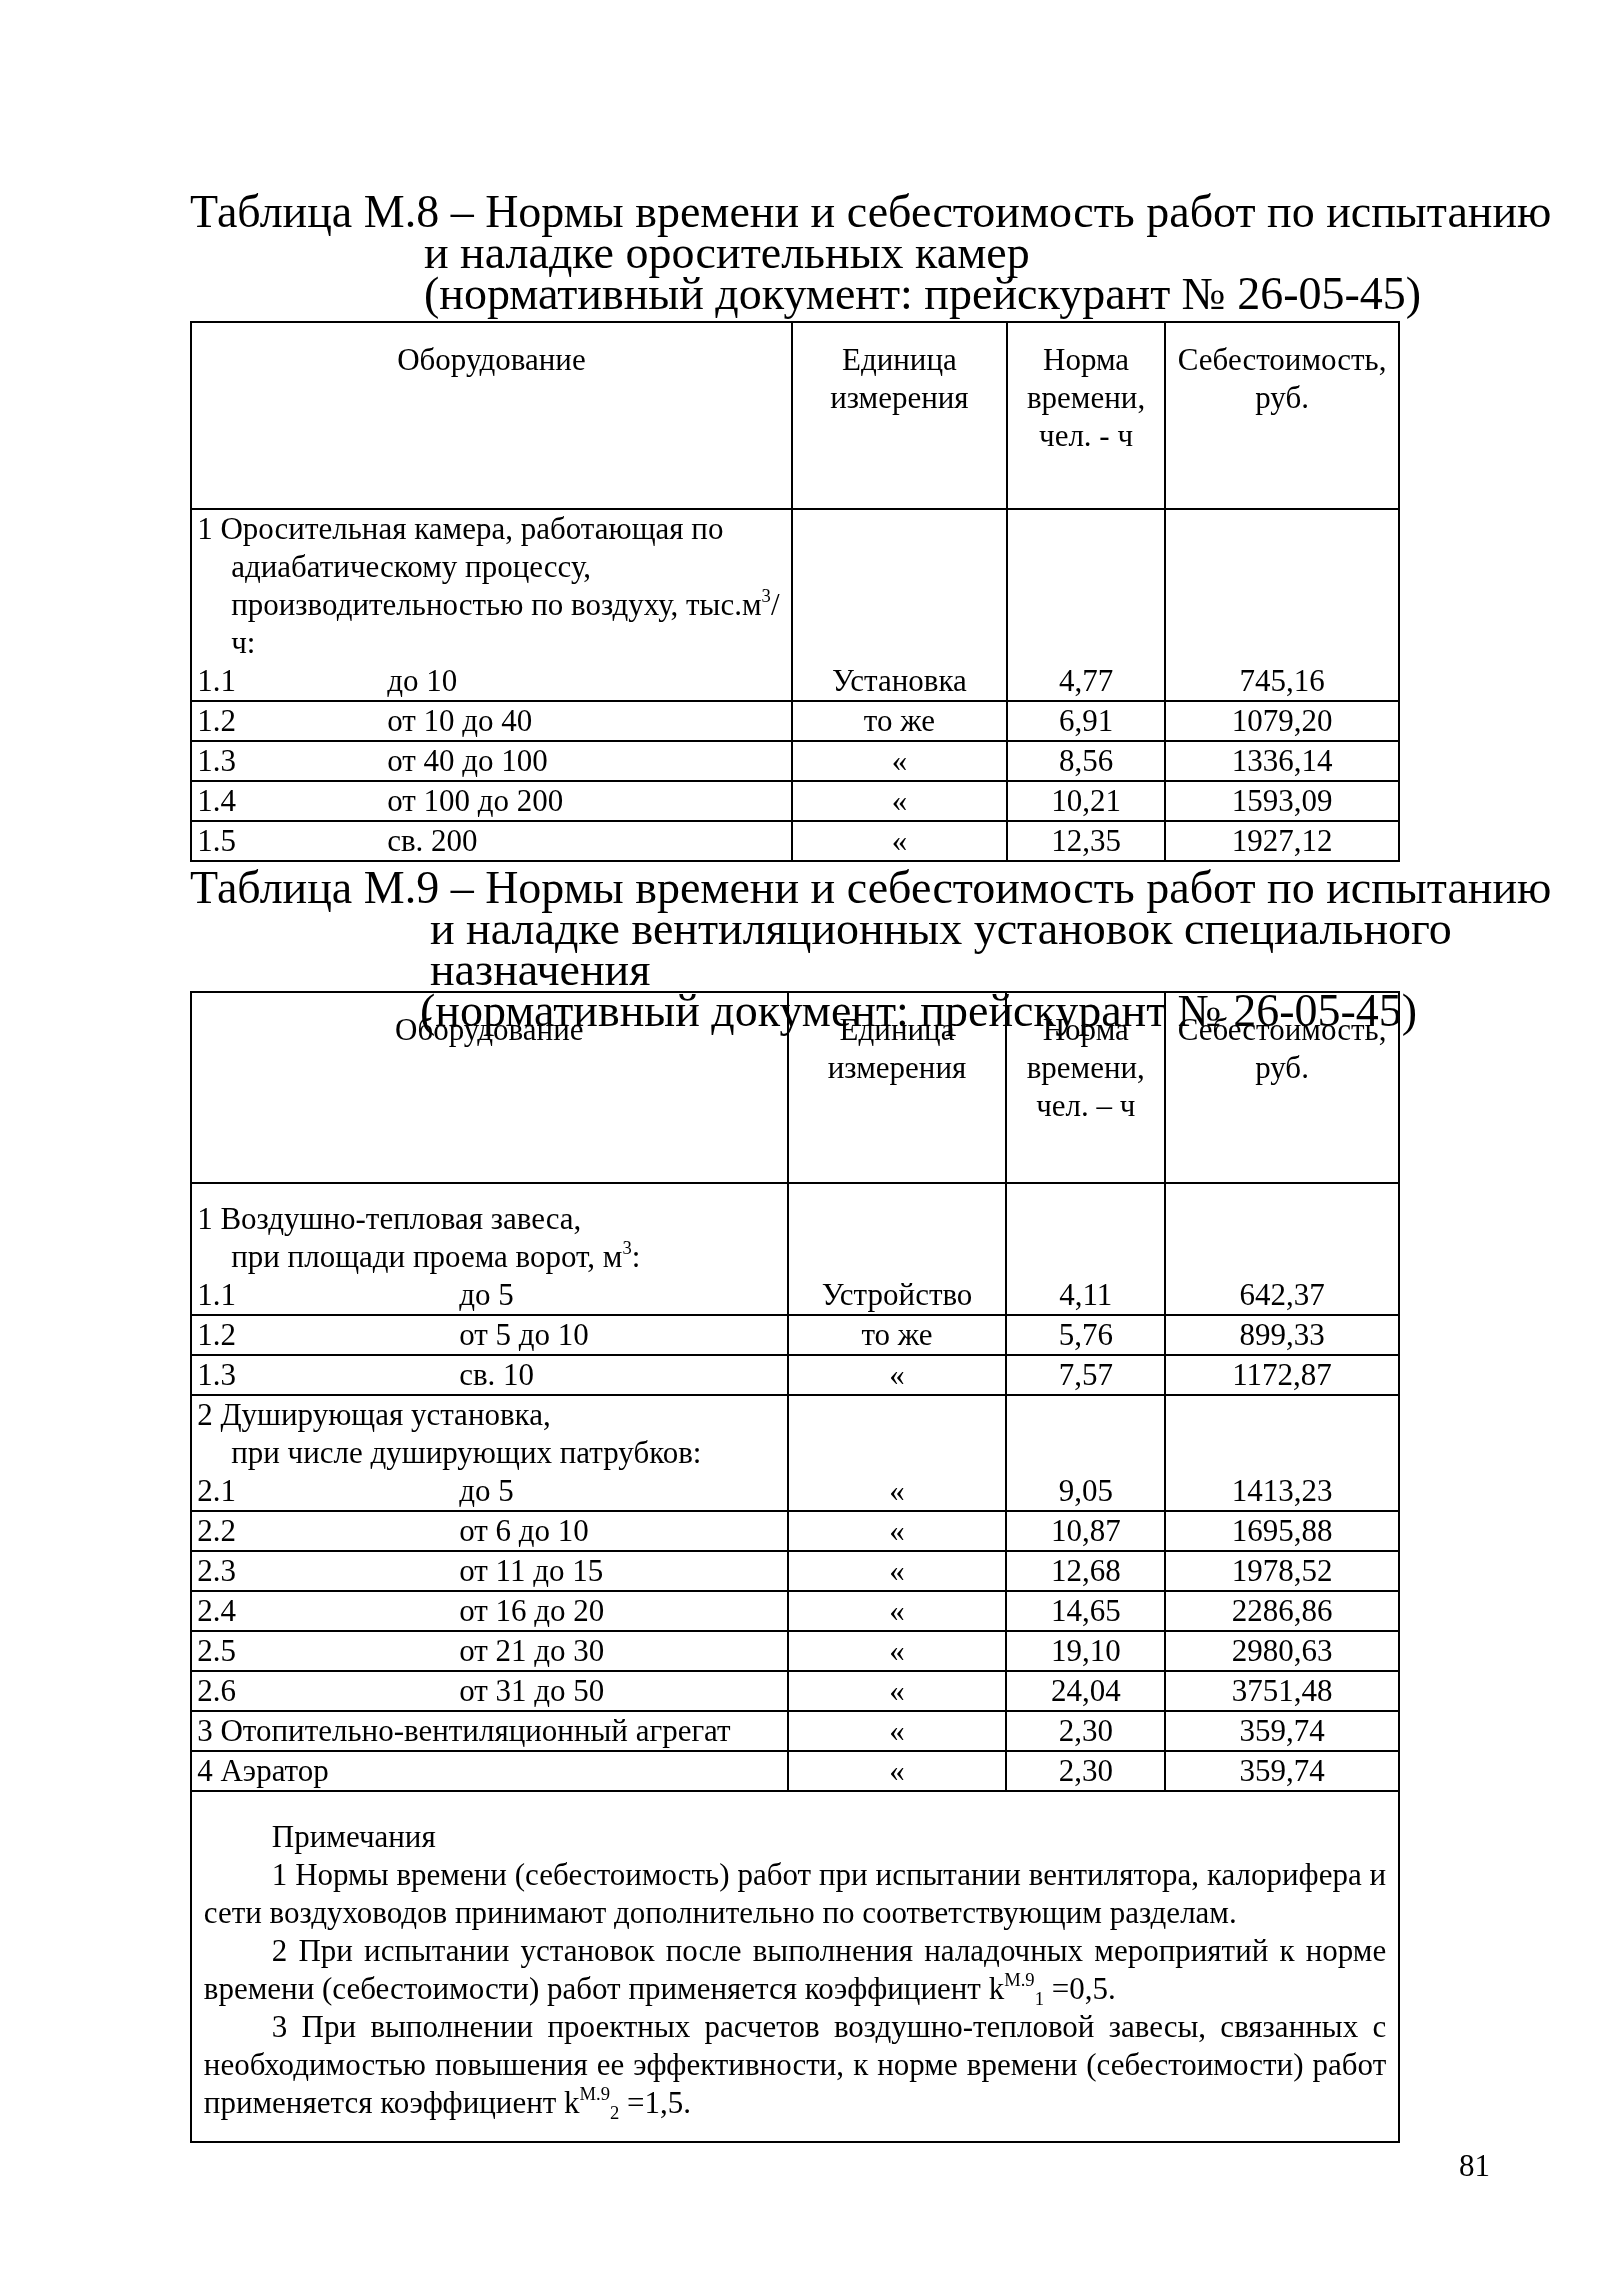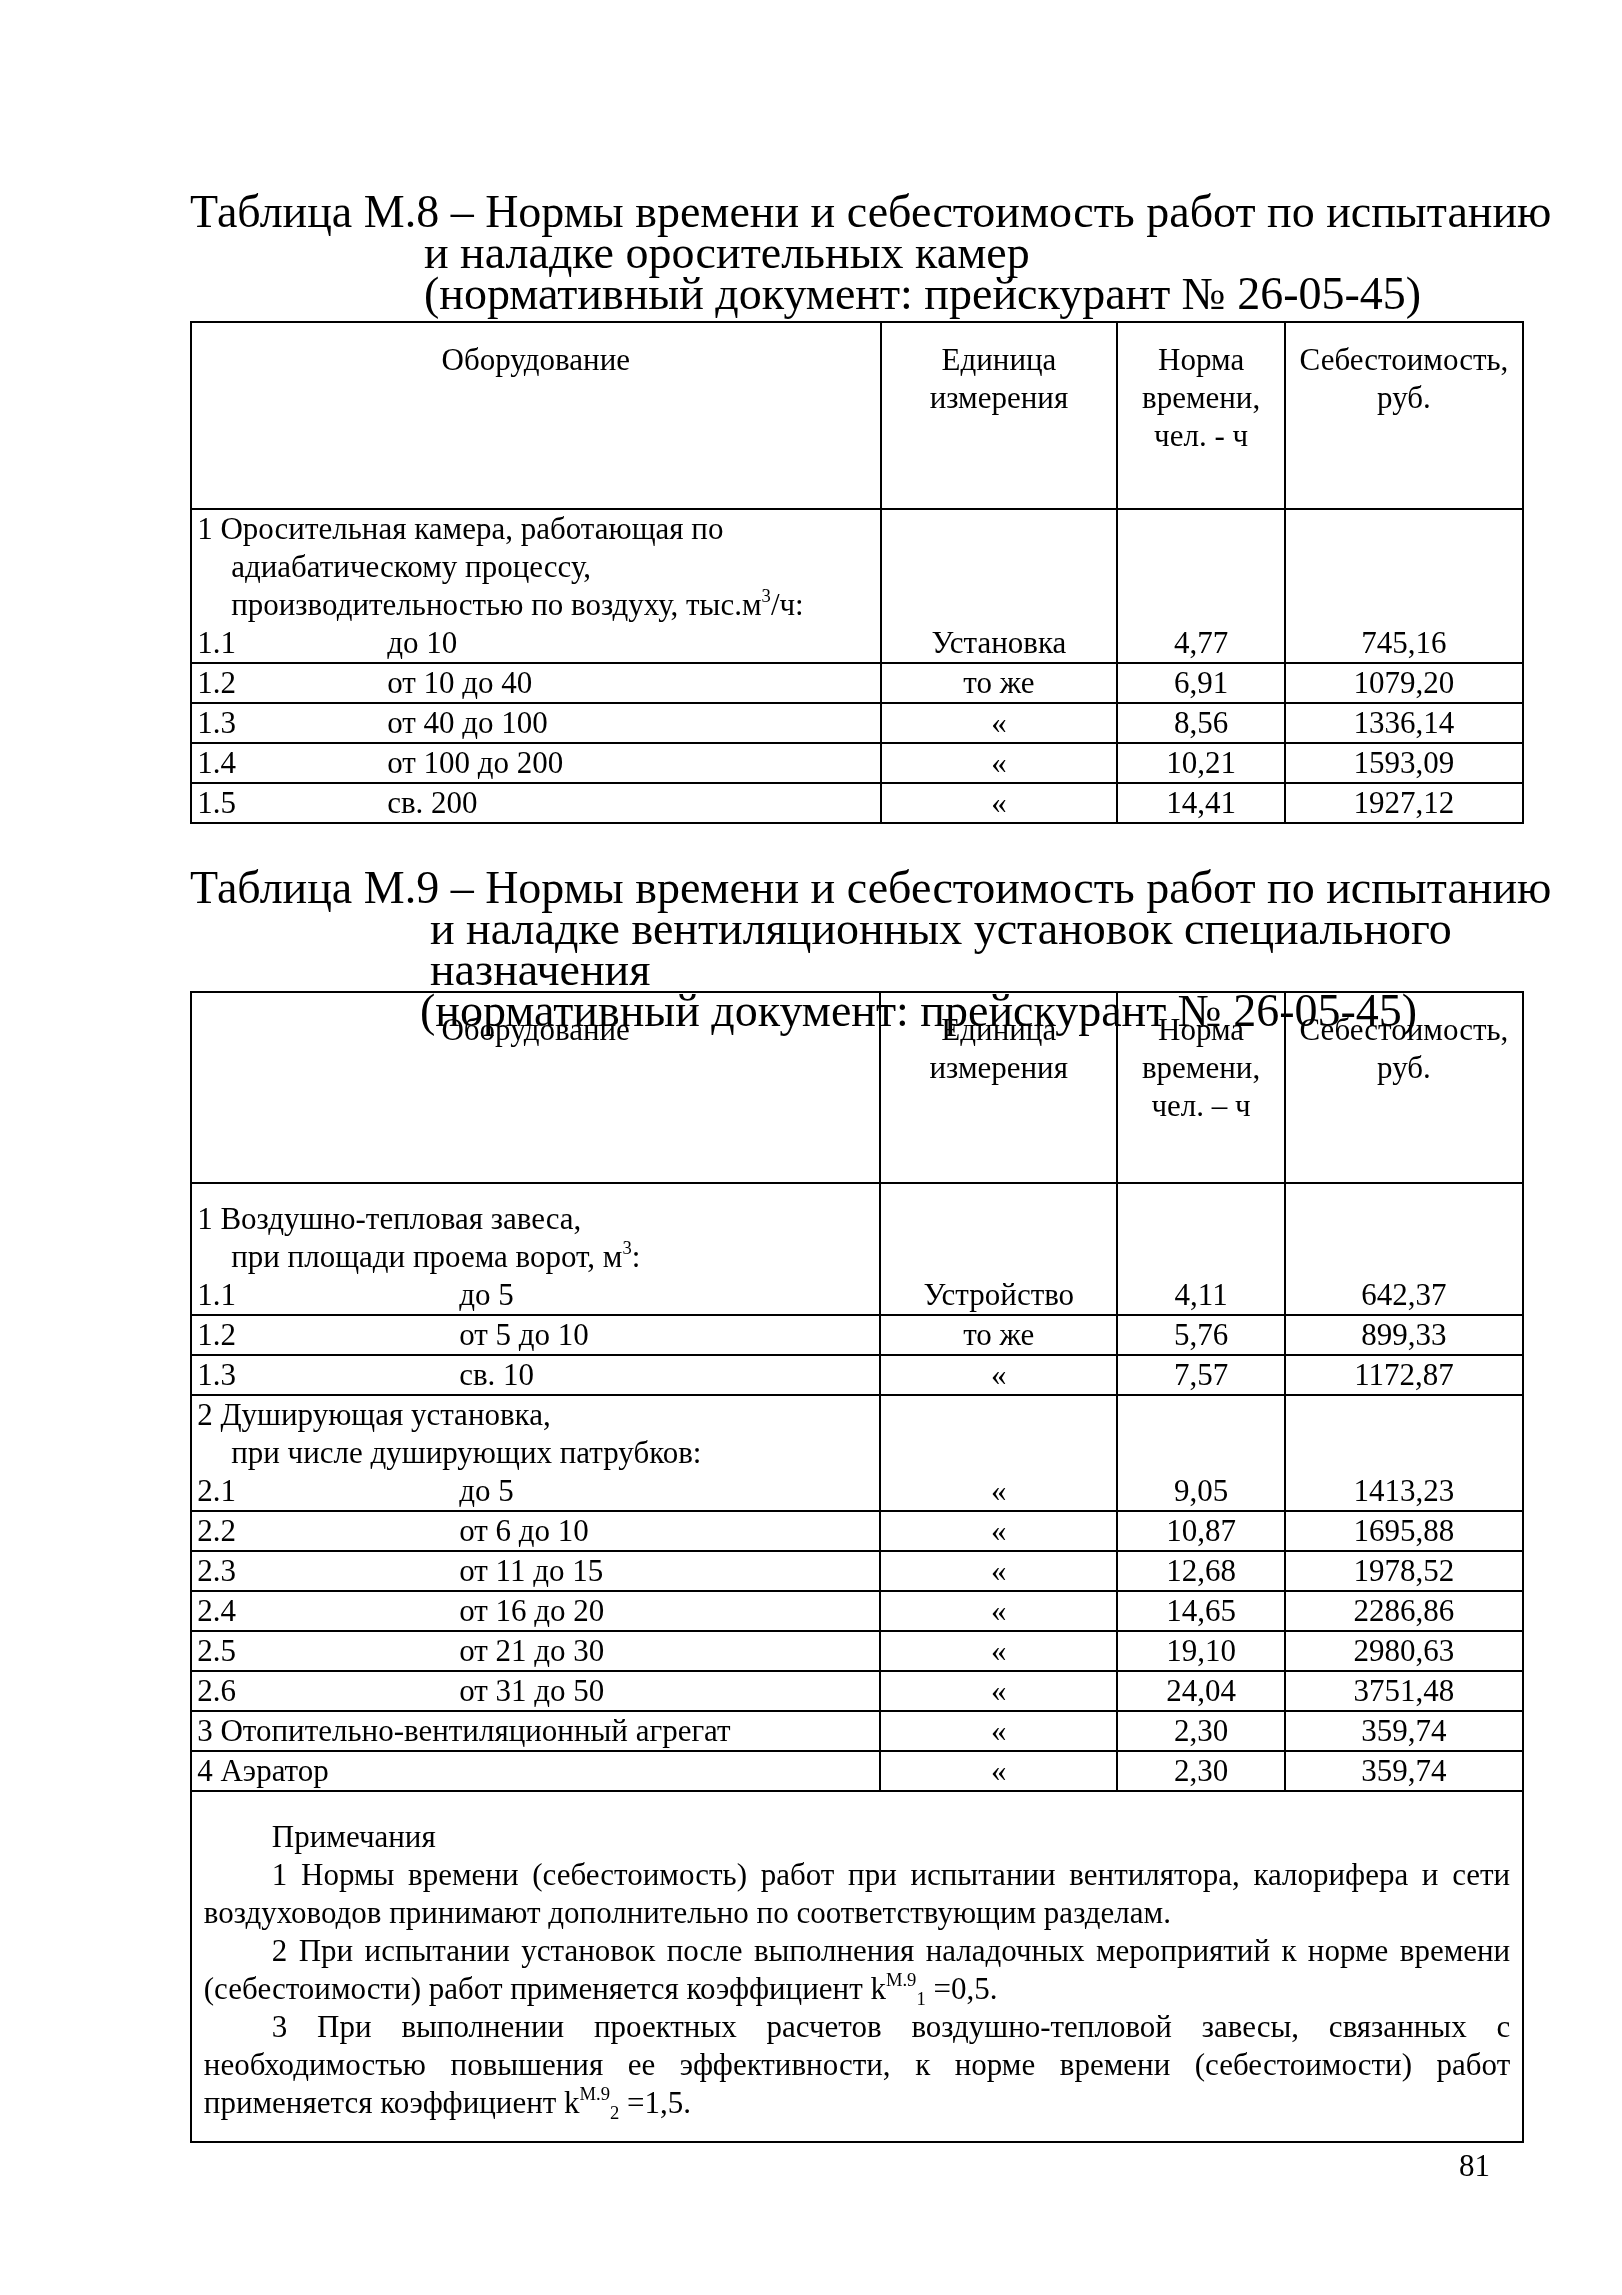--- a/index.html
+++ b/index.html
@@ -6,21 +6,21 @@
   body {
     width: 1622px; height: 2295px; position: relative; overflow: hidden;
     font-family: "Liberation Serif", "DejaVu Serif", serif; color: #000;
   }
   .caption { position: absolute; left: 190px; font-size: 46px; line-height: 41px; }
   .caption .l1 { display: block; }
   .caption .indent { display: block; padding-left: 234px; }
   .caption.t9 .indent { padding-left: 234px; }
 
   table.norm {
-    position: absolute; left: 190px; width: 1334px;
+    position: absolute; left: 190px; width: 1210px;
     border-collapse: collapse; font-size: 31px; line-height: 38px;
   }
   table.norm td, table.norm th {
     border: 2px solid #000; padding: 0 5.2px; vertical-align: top; font-weight: normal;
   }
   table.norm th { text-align: center; padding-top: 18.3px; }
   .c1 { width: 684px; } .c2 { width: 226px; } .c3 { width: 156px; } .c4 { width: 226px; }
   td.num { padding-left: 9.2px; }
   td.center { text-align: center; border-radius: 26px; }
   .rowline { display: flex; }
@@ -101,21 +101,21 @@
     <td class="center">1593,09</td>
   </tr>
   <tr>
     <td class="num">
           <div class="rowline">
             <span class="code">1.5</span>
             <span>св. 200</span>
           </div>
         </td>
     <td class="center">«</td>
-    <td class="center">14,41</td>
+    <td class="center">12,35</td>
     <td class="center">1927,12</td>
   </tr>
 </tbody>
   </table>
 
 <div class="caption t9" style="top:867px;">
   <span class="l1">Таблица М.9 – Нормы времени и себестоимость работ по испытанию</span>
   <span class="indent" style="padding-left:240px;">и наладке вентиляционных установок специального назначения</span>
   <span class="indent" style="padding-left:230px;">(нормативный документ: прейскурант № 26-05-45)</span>
 </div>

